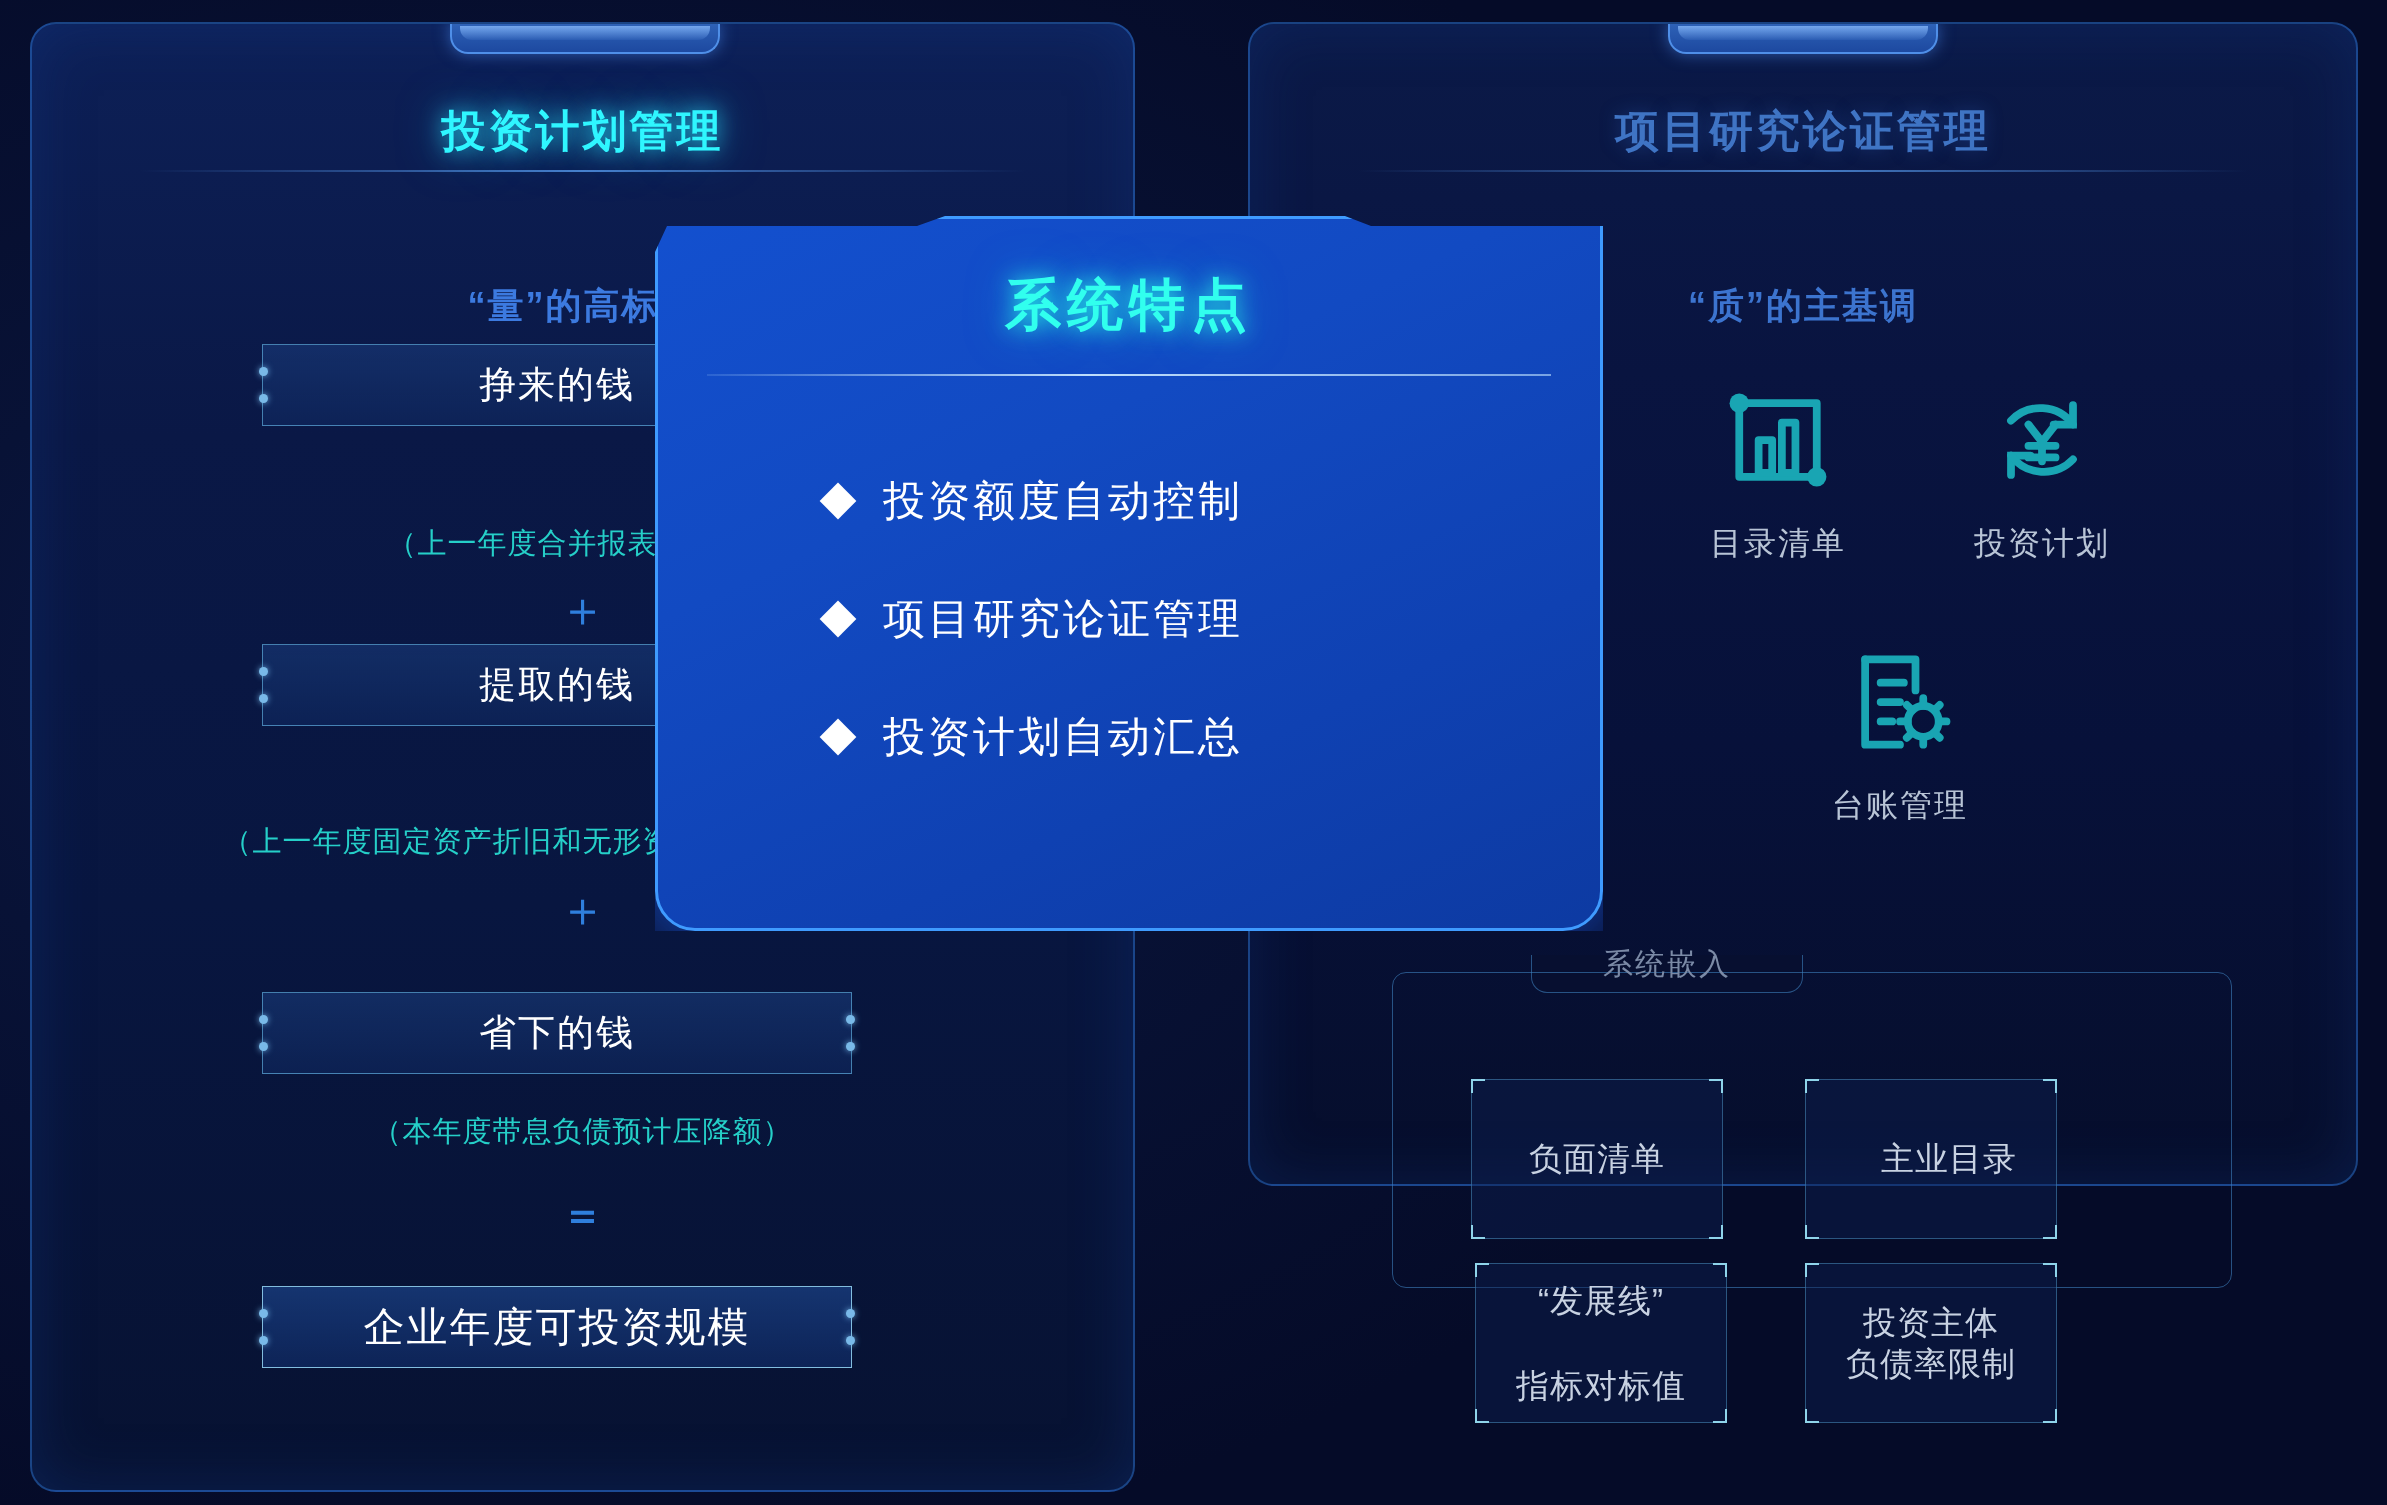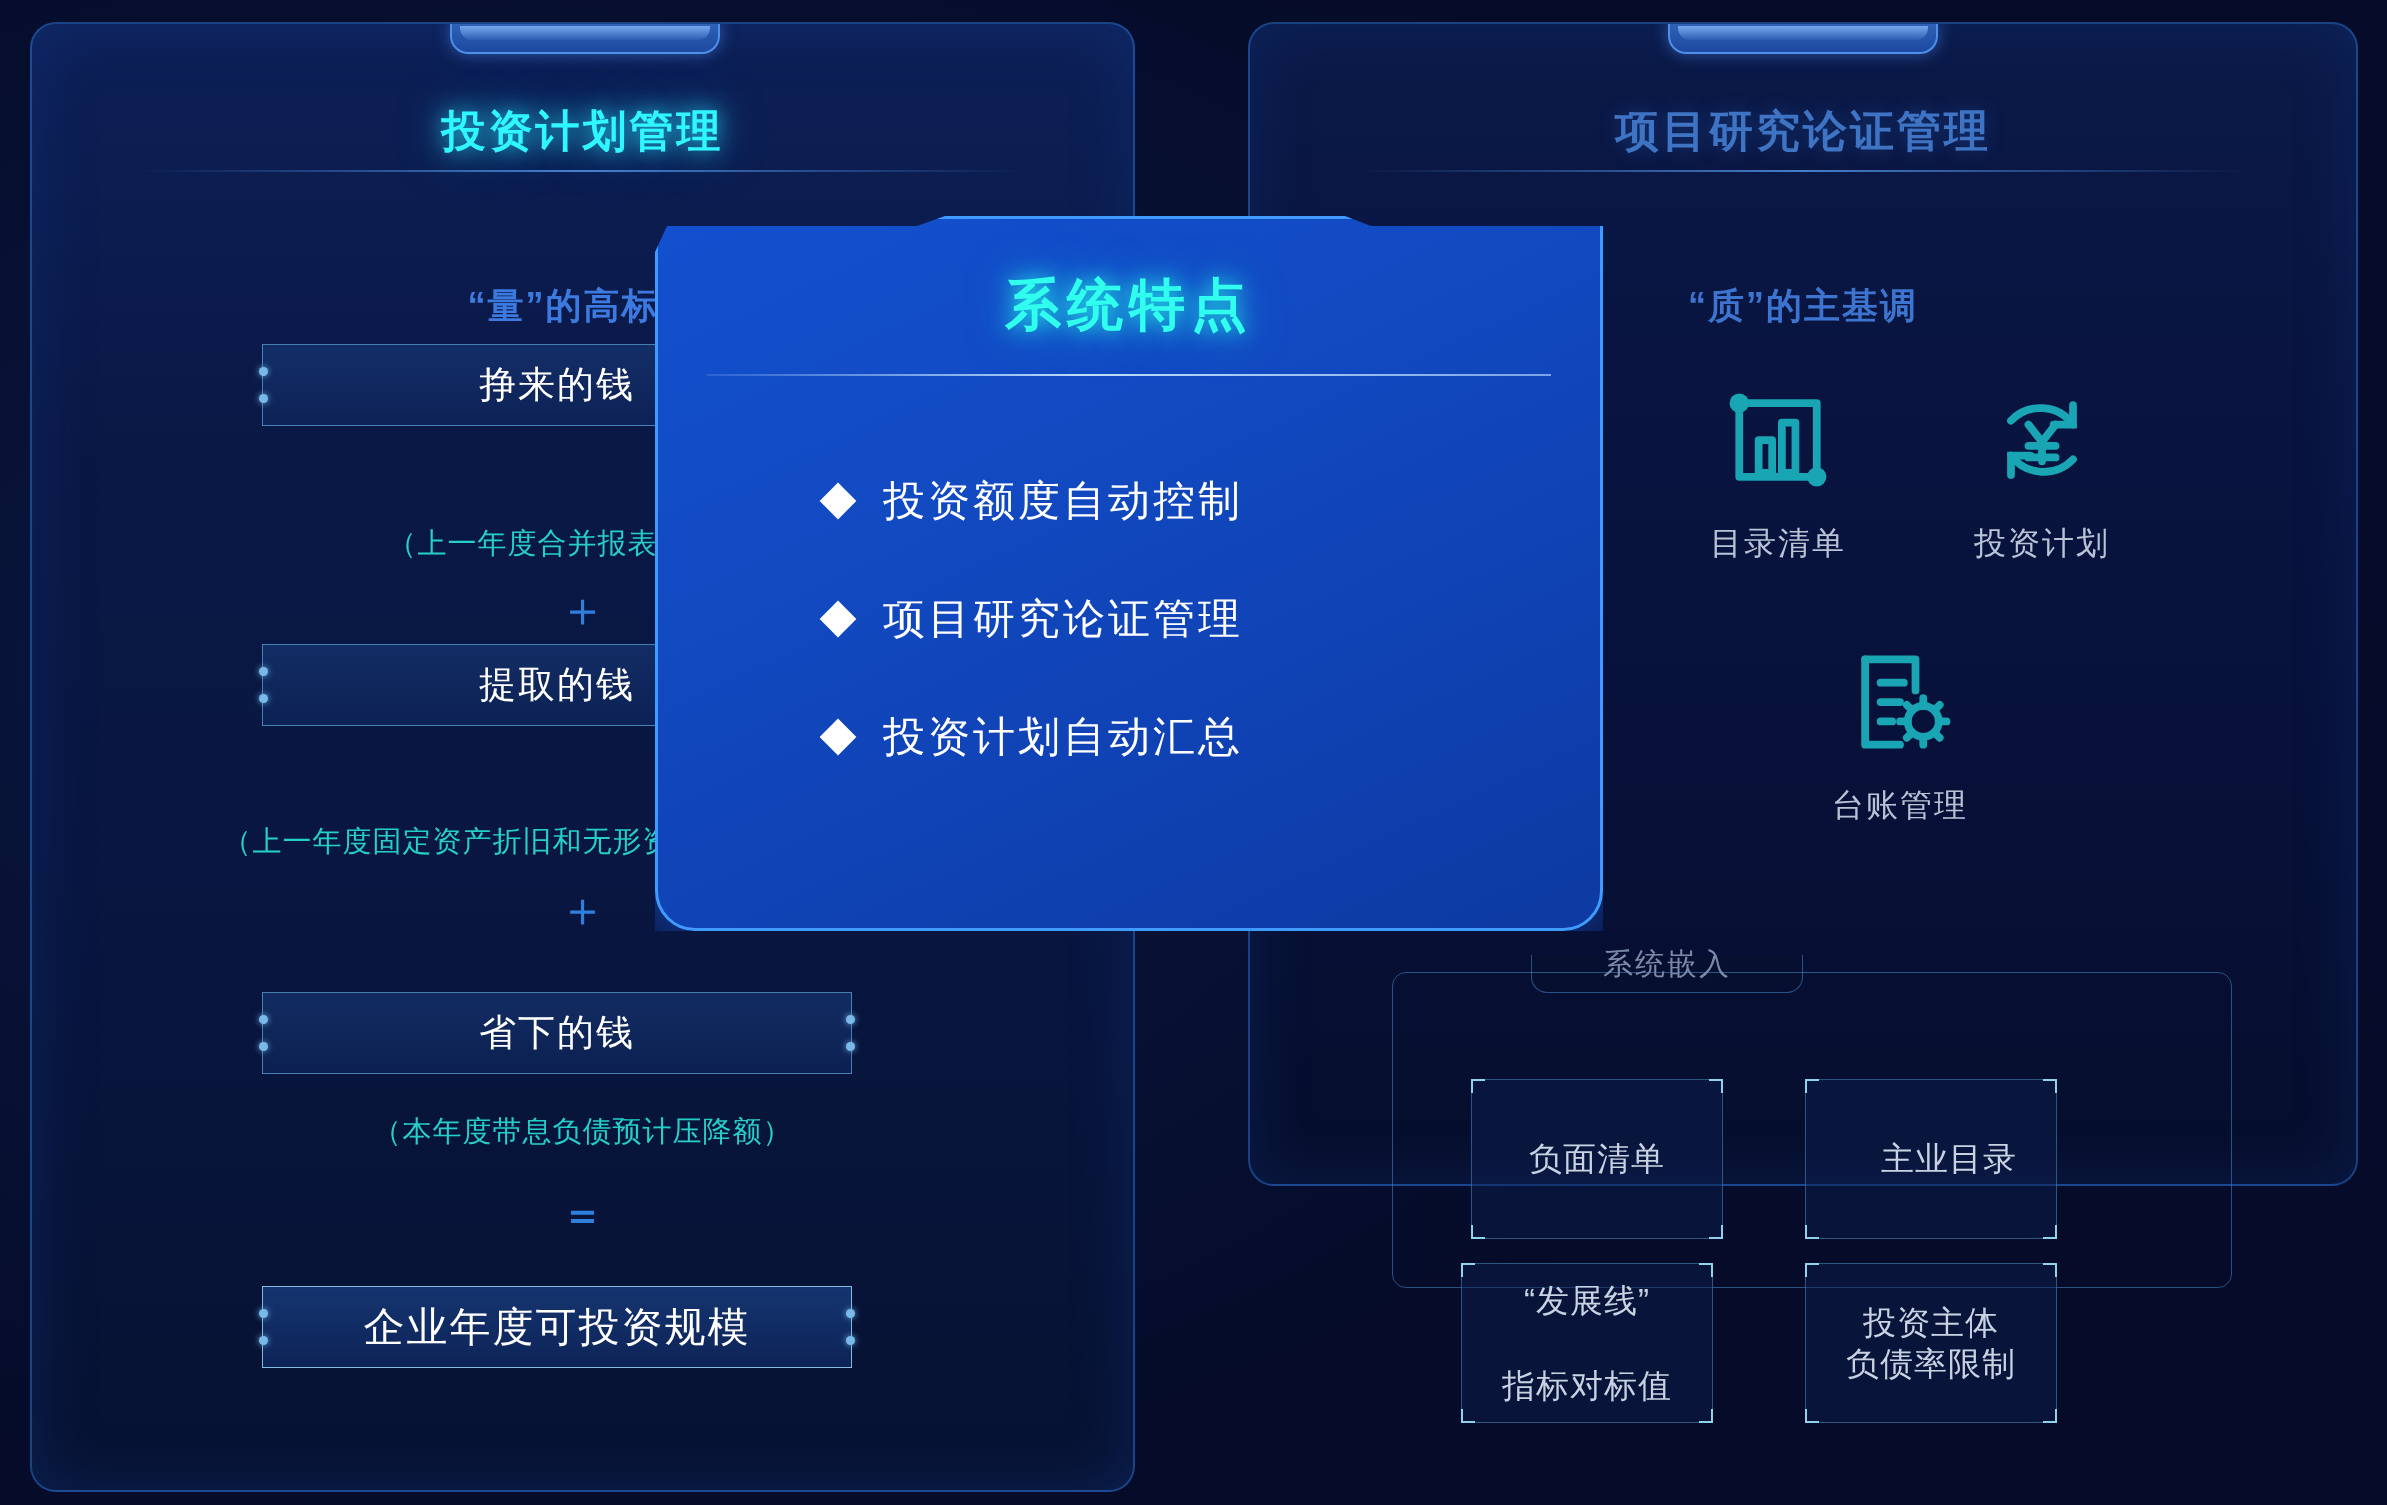--- a/index.html
+++ b/index.html
@@ -355,21 +355,21 @@
       <span class="corner br"></span>
       <span>负面清单</span>
     </div>
     <div class="embed-cell" style="left:412px; top:106px;padding-left:36px;">
       <span class="corner tl"></span>
       <span class="corner tr"></span>
       <span class="corner bl"></span>
       <span class="corner br"></span>
       <span>主业目录</span>
     </div>
-    <div class="embed-cell" style="left:68px; top:290px;gap:44px;">
+    <div class="embed-cell" style="left:82px; top:290px;gap:44px;">
       <span class="corner tl"></span>
       <span class="corner tr"></span>
       <span class="corner bl"></span>
       <span class="corner br"></span>
       <span>“发展线”</span>
       <span>指标对标值</span>
     </div>
     <div class="embed-cell" style="left:412px; top:290px;">
       <span class="corner tl"></span>
       <span class="corner tr"></span>

